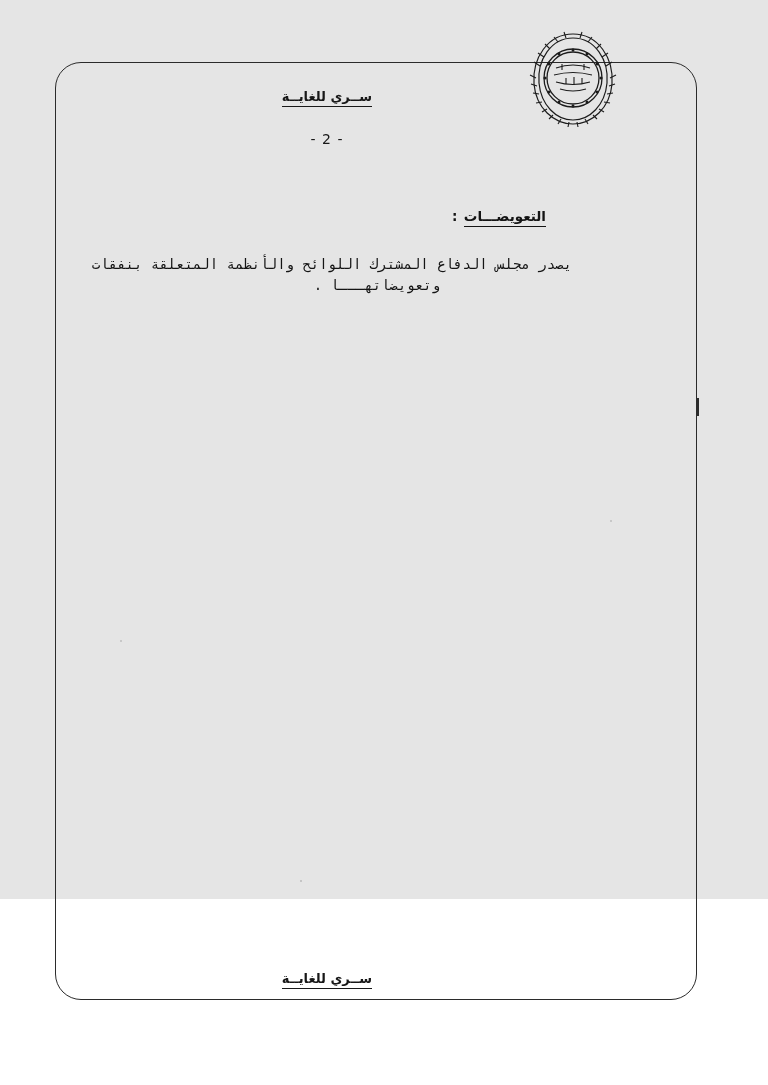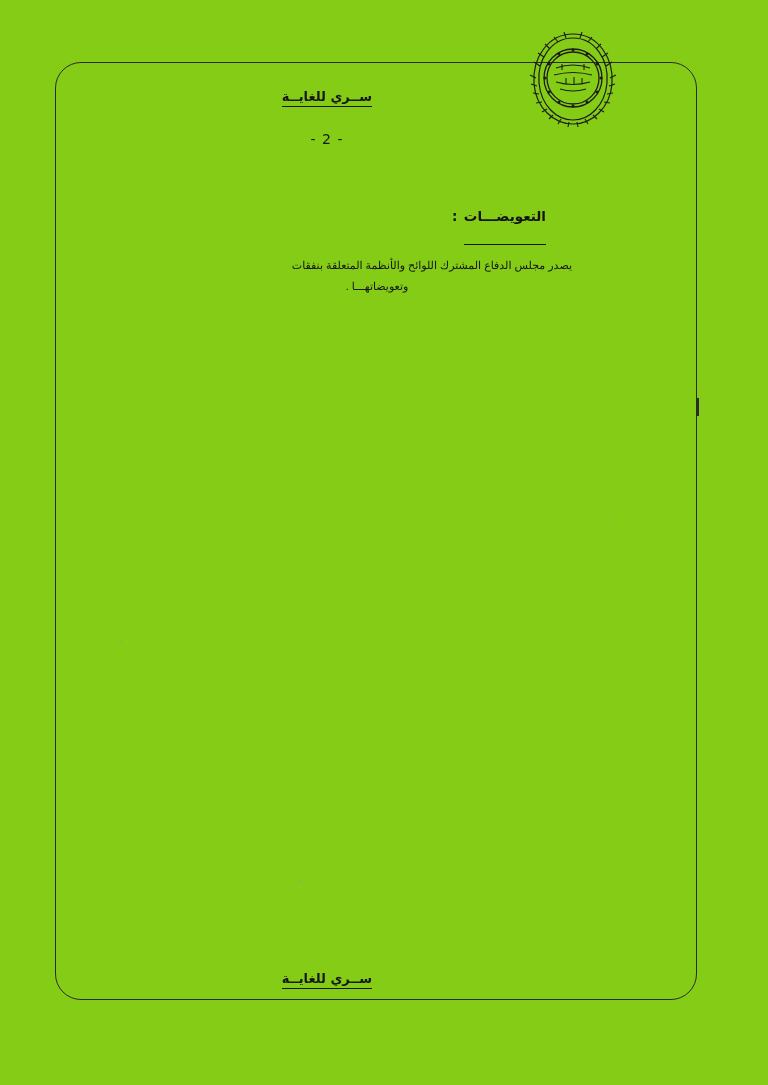--- a/index.html
+++ b/index.html
@@ -15,22 +15,22 @@
     color: #1a1a1a;
     overflow: hidden;
   }
 
   
   .page-sheet {
     position: absolute;
     left: 0;
     top: 0;
     width: 768px;
-    height: 1085px;
-    background: #84cc16;
+    height: 899px;
+    background: #e5e5e5;
   }
 
   
   .doc-frame {
     position: absolute;
     left: 55px;
     top: 62px;
     width: 642px;
     height: 938px;
     border: 1.6px solid #2b2b2b;
@@ -99,38 +99,38 @@
     text-align: right;
     font-family: "DejaVu Sans", sans-serif;
     font-size: 13.5px;
     font-weight: bold;
     color: #141414;
     letter-spacing: 0.5px;
     white-space: nowrap;
   }
   .section-heading .hdr-word {
     border-bottom: 1.3px solid #141414;
-    padding-bottom: 20px;
+    padding-bottom: 2px;
     display: inline-block;
   }
   .section-heading .hdr-colon {
     display: inline-block;
     margin-right: 6px;
   }
 
   
   .body-block {
     position: absolute;
     right: 196px;
     top: 255px;
     width: 390px;
     direction: rtl;
     text-align: justify;
-    font-family: Liberation Sans, sans-serif;
-    font-size: 11px;
+    font-family: Liberation Mono, monospace;
+    font-size: 14px;
     line-height: 21px;
     color: #141414;
     letter-spacing: 0.3px;
   }
   .body-line {
     display: block;
     white-space: nowrap;
   }
   .body-line.l1 { text-indent: 0; }
   .body-line.l2 { }

